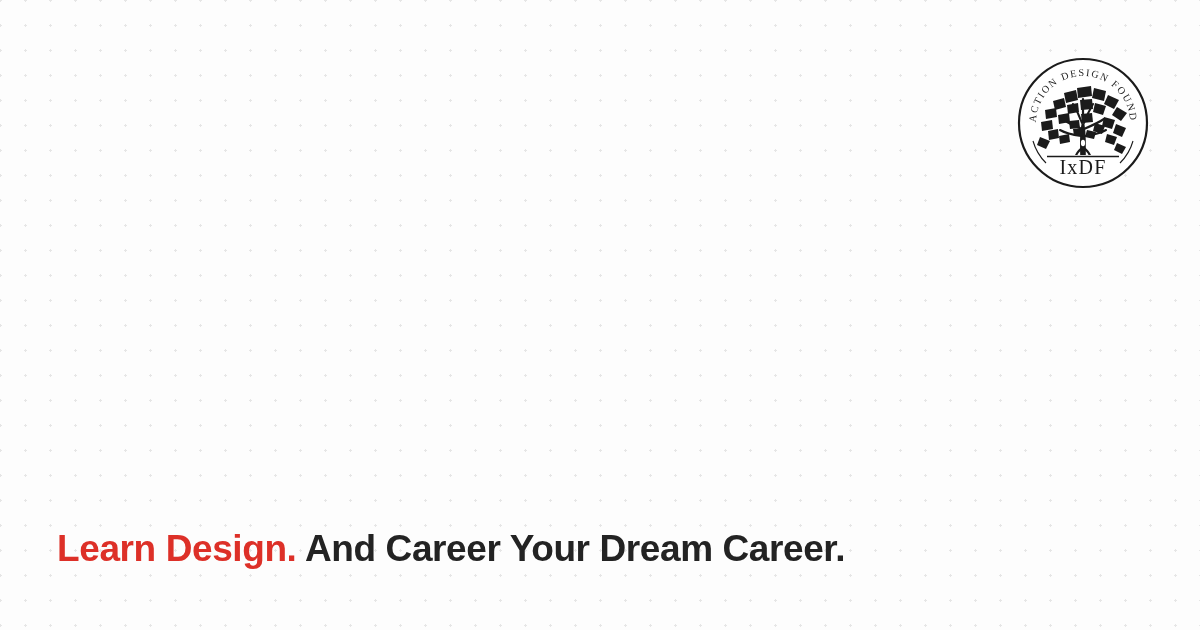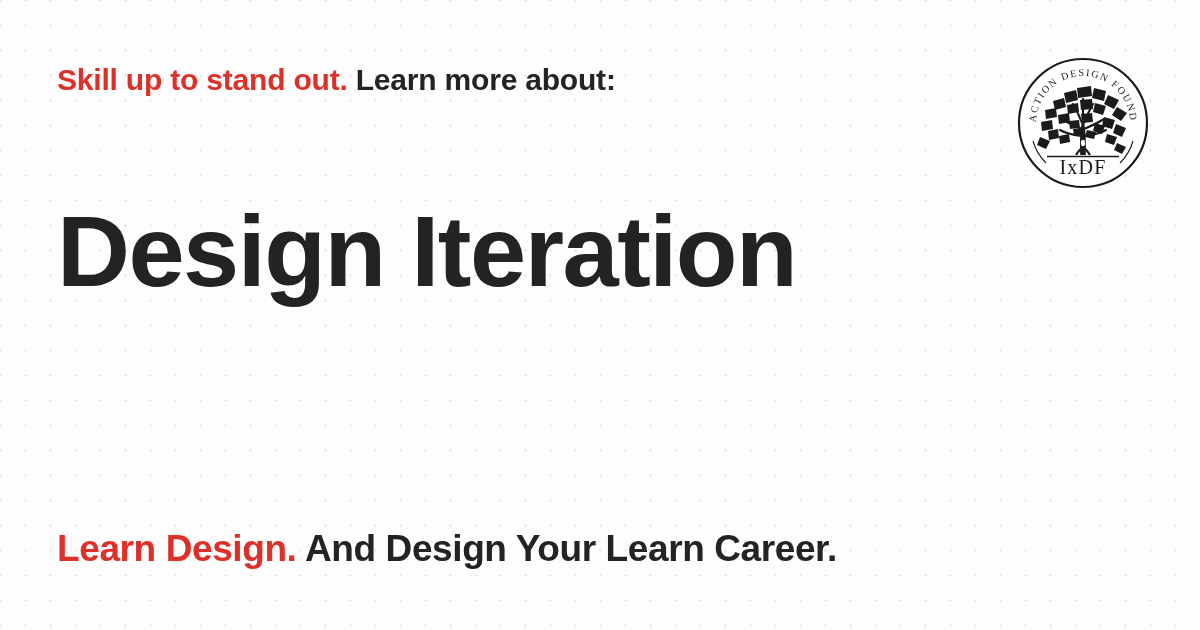--- a/index.html
+++ b/index.html
@@ -74,28 +74,24 @@
     width: 132px;
     height: 132px;
   }
   .logo svg { display: block; width: 132px; height: 132px; }
 </style>
 </head>
 <body>
 
 <div class="poster">
 
-  <div class="eyebrow">
-    <span class="accent">Skill up to stand out.</span><span> Learn more about:</span>
-  </div>
 
-  <h1 class="main-title">Design Iteration</h1>
 
   <div class="tagline">
-    <span class="accent">Learn Design.</span><span> And Design Your Learn Career.</span>
+    <span class="accent">Learn Design.</span><span> And Career Your Dream Career.</span>
   </div>
 
   <div class="logo">
     <svg viewBox="0 0 132 132" xmlns="http://www.w3.org/2000/svg" aria-hidden="true">
       <defs>
         <path id="arcPath" d="M 19,66 A 47,47 0 0 1 113,66"></path>
       </defs>
 
       <circle cx="66" cy="66" r="64" fill="#ffffff" stroke="#1b1b1b" stroke-width="2.2"></circle>
 

